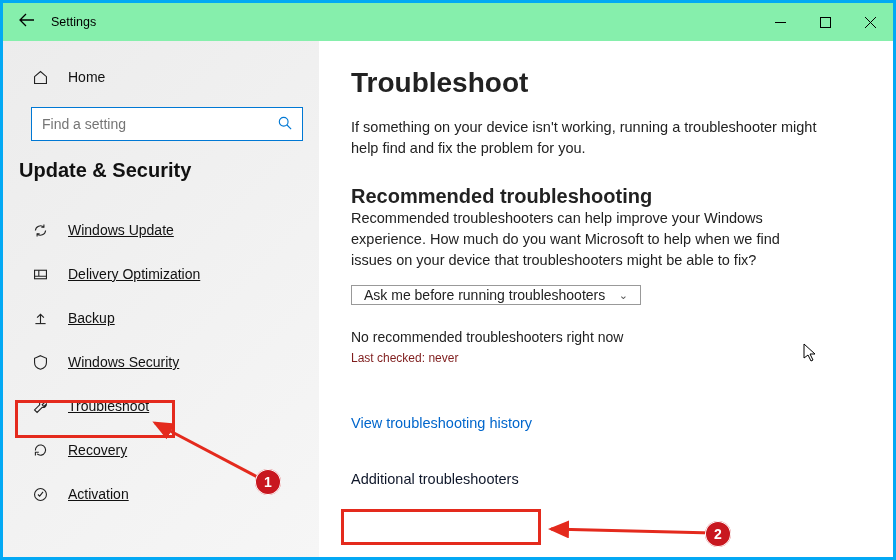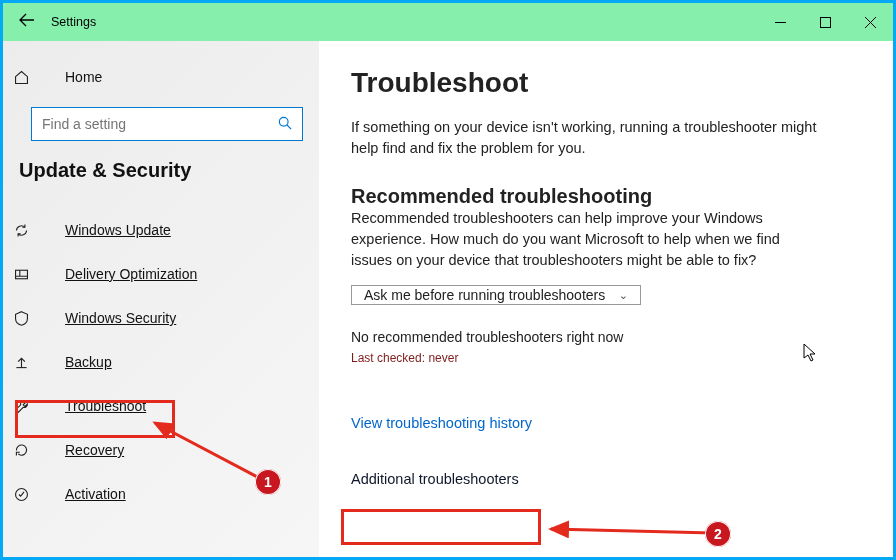--- a/index.html
+++ b/index.html
@@ -5,21 +5,21 @@
   * { box-sizing: border-box; margin: 0; padding: 0; font-family: "Segoe UI", sans-serif; }
   body { margin: 0; width: 896px; height: 560px; background: #fff; }
   .frame { width: 896px; height: 560px; border: 3px solid #03A9F4; background: #fff; position: relative; display: flex; flex-direction: column; }
   .titlebar { height: 38px; display: flex; align-items: center; padding-left: 14px; padding-right: 0; color: #000; font-size: 12px; background: #86efac; }
   .titlebar .back { width: 20px; text-align: center; font-size: 16px; color: #000; }
   .titlebar .title { margin-left: 14px; font-size: 12.5px; }
   .titlebar .wincontrols { margin-left: auto; display: flex; }
   .titlebar .wincontrols .wc { width: 45px; height: 30px; display: flex; align-items: center; justify-content: center; font-size: 12px; }
   .body { flex: 1; display: flex; overflow: hidden; }
   .sidebar { width: 316px; background: linear-gradient(135deg,#ececec,#f6f6f6); padding: 10px 0 0 0; }
-  .side-item { display: flex; align-items: center; height: 40px; padding-left: 8px; font-size: 14px; color: #111; gap: 16px; }
+  .side-item { display: flex; align-items: center; height: 40px; padding-left: 27px; font-size: 14px; color: #111; }
   .side-item .icon { width: 20px; height: 20px; display: flex; align-items: center; justify-content: center; margin-right: 18px; }
   .side-item .icon svg { width: 17px; height: 17px; stroke: #222; fill: none; stroke-width: 1.3; }
   .side-home { margin-top: 6px; margin-bottom: 10px; }
   .searchwrap { padding: 0 16px 18px 28px; }
   .searchbox { border: 1.5px solid #0078D4; height: 34px; display: flex; align-items: center; padding: 0 10px; background: #fff; }
   .searchbox input { border: none; outline: none; flex: 1; font-size: 14px; color: #777; background: transparent; }
   .searchbox .sicon { color: #0078D4; font-size: 14px; }
   .groupheader { padding: 0 16px 14px 16px; font-weight: 600; font-size: 20px; color: #111; }
   .nav { padding-top: 12px; }
   .nav .side-item { height: 44px; text-decoration: underline; }
@@ -104,34 +104,34 @@
           <span class="icon">
               <svg viewBox="0 0 20 20">
                 <rect x="3" y="5" width="14" height="10"></rect>
                 <path d="M3 12h14M8 5v7"></path>
               </svg>
             </span>
           <span>Delivery Optimization</span>
         </div>
         <div class="side-item">
           <span class="icon">
+              <svg viewBox="0 0 20 20">
+                <path d="M10 16 V5 M6 9 L10 5 L14 9"></path>
+                <path d="M4 16 H16"></path>
+              </svg>
+            </span>
+          <span>Backup</span>
+        </div>
+        <div class="side-item">
+          <span class="icon">
               <svg viewBox="0 0 20 20" fill="#222" stroke="none">
                 <path d="M10 2 L17 5 V10 C17 14 14 17 10 18 C6 17 3 14 3 10 V5 Z"></path>
               </svg>
             </span>
           <span>Windows Security</span>
-        </div>
-        <div class="side-item">
-          <span class="icon">
-              <svg viewBox="0 0 20 20">
-                <path d="M10 16 V5 M6 9 L10 5 L14 9"></path>
-                <path d="M4 16 H16"></path>
-              </svg>
-            </span>
-          <span>Backup</span>
         </div>
         <div class="side-item">
           <span class="icon">
               <svg viewBox="0 0 20 20">
                 <path d="M13 3a4 4 0 0 0-4 5L3 14l3 3 6-6a4 4 0 0 0 5-4l-3 3-2-2 3-3z"></path>
               </svg>
             </span>
           <span>Troubleshoot</span>
         </div>
         <div class="side-item">

